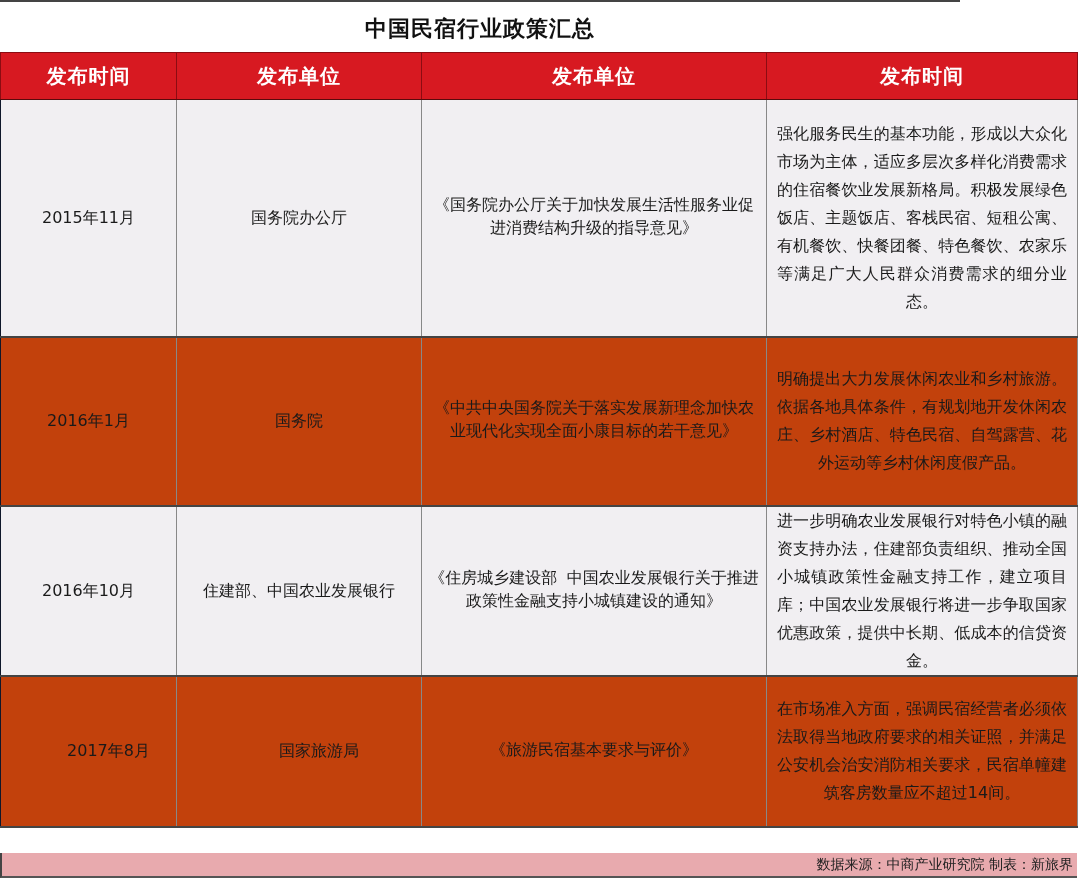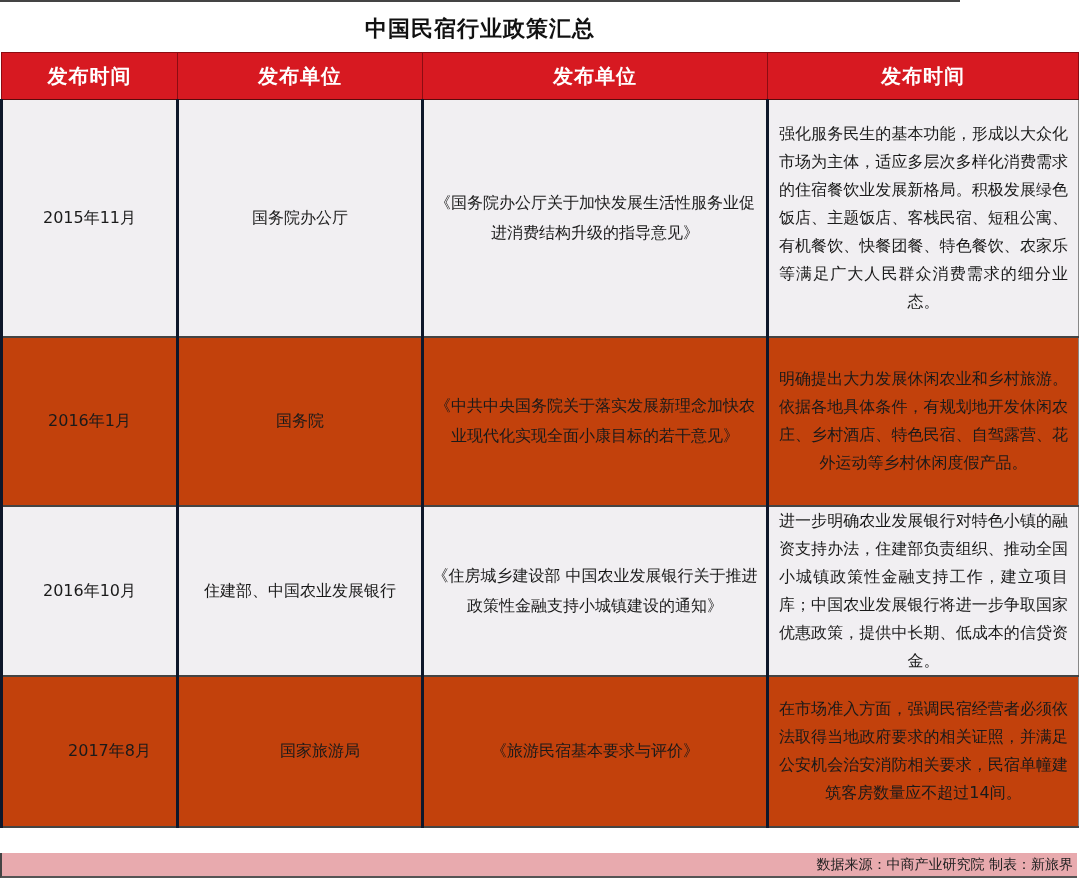--- a/index.html
+++ b/index.html
@@ -40,28 +40,28 @@
     table.policy col.c4 { width: 311px; }
     table.policy th {
       background: #d71921; color: #ffffff; height: 46px;
       font-size: 20px; font-weight: bold; text-align: center; vertical-align: middle;
       border-left: 1px solid #8c0c12; border-right: 1px solid #8c0c12;
       border-top: 1px solid #8c0c12; border-bottom: 1px solid #5a0a0c;
       padding: 0; letter-spacing: 1px;
     }
     table.policy td {
       font-size: 16px; line-height: 26px; text-align: center; vertical-align: middle;
-      border-left: 3px solid #0f172a; border-right: 1px solid #888;
+      border-left: 1px solid #0f172a; border-right: 1px solid #888;
       border-bottom: 2px solid #444;
       padding: 0 8px; box-sizing: border-box;
     }
     table.policy tr.odd td { background: #f1eff2; }
     table.policy tr.even td { background: #c2410c; }
     table.policy td.content { text-align: justify; text-align-last: center; padding: 0 10px; font-size: 16px; line-height: 28px; }
-    table.policy td.name { padding: 4px 6px; line-height: 30px; }
+    table.policy td.name { padding: 4px 6px; line-height: 23px; font-family: Liberation Mono, monospace; }
     tr.r1 td { height: 237px; }
     tr.r2 td { height: 169px; }
     tr.r3 td { height: 165px; }
     tr.r4 td { height: 151px; padding-left: 48px; }
 
     .footer {
       position: absolute; left: 0; top: 853px; width: 1077px; height: 25px;
       background: #e8aaae; border-bottom: 2px solid #555; box-sizing: border-box;
       border-left: 2px solid #444;
     }

